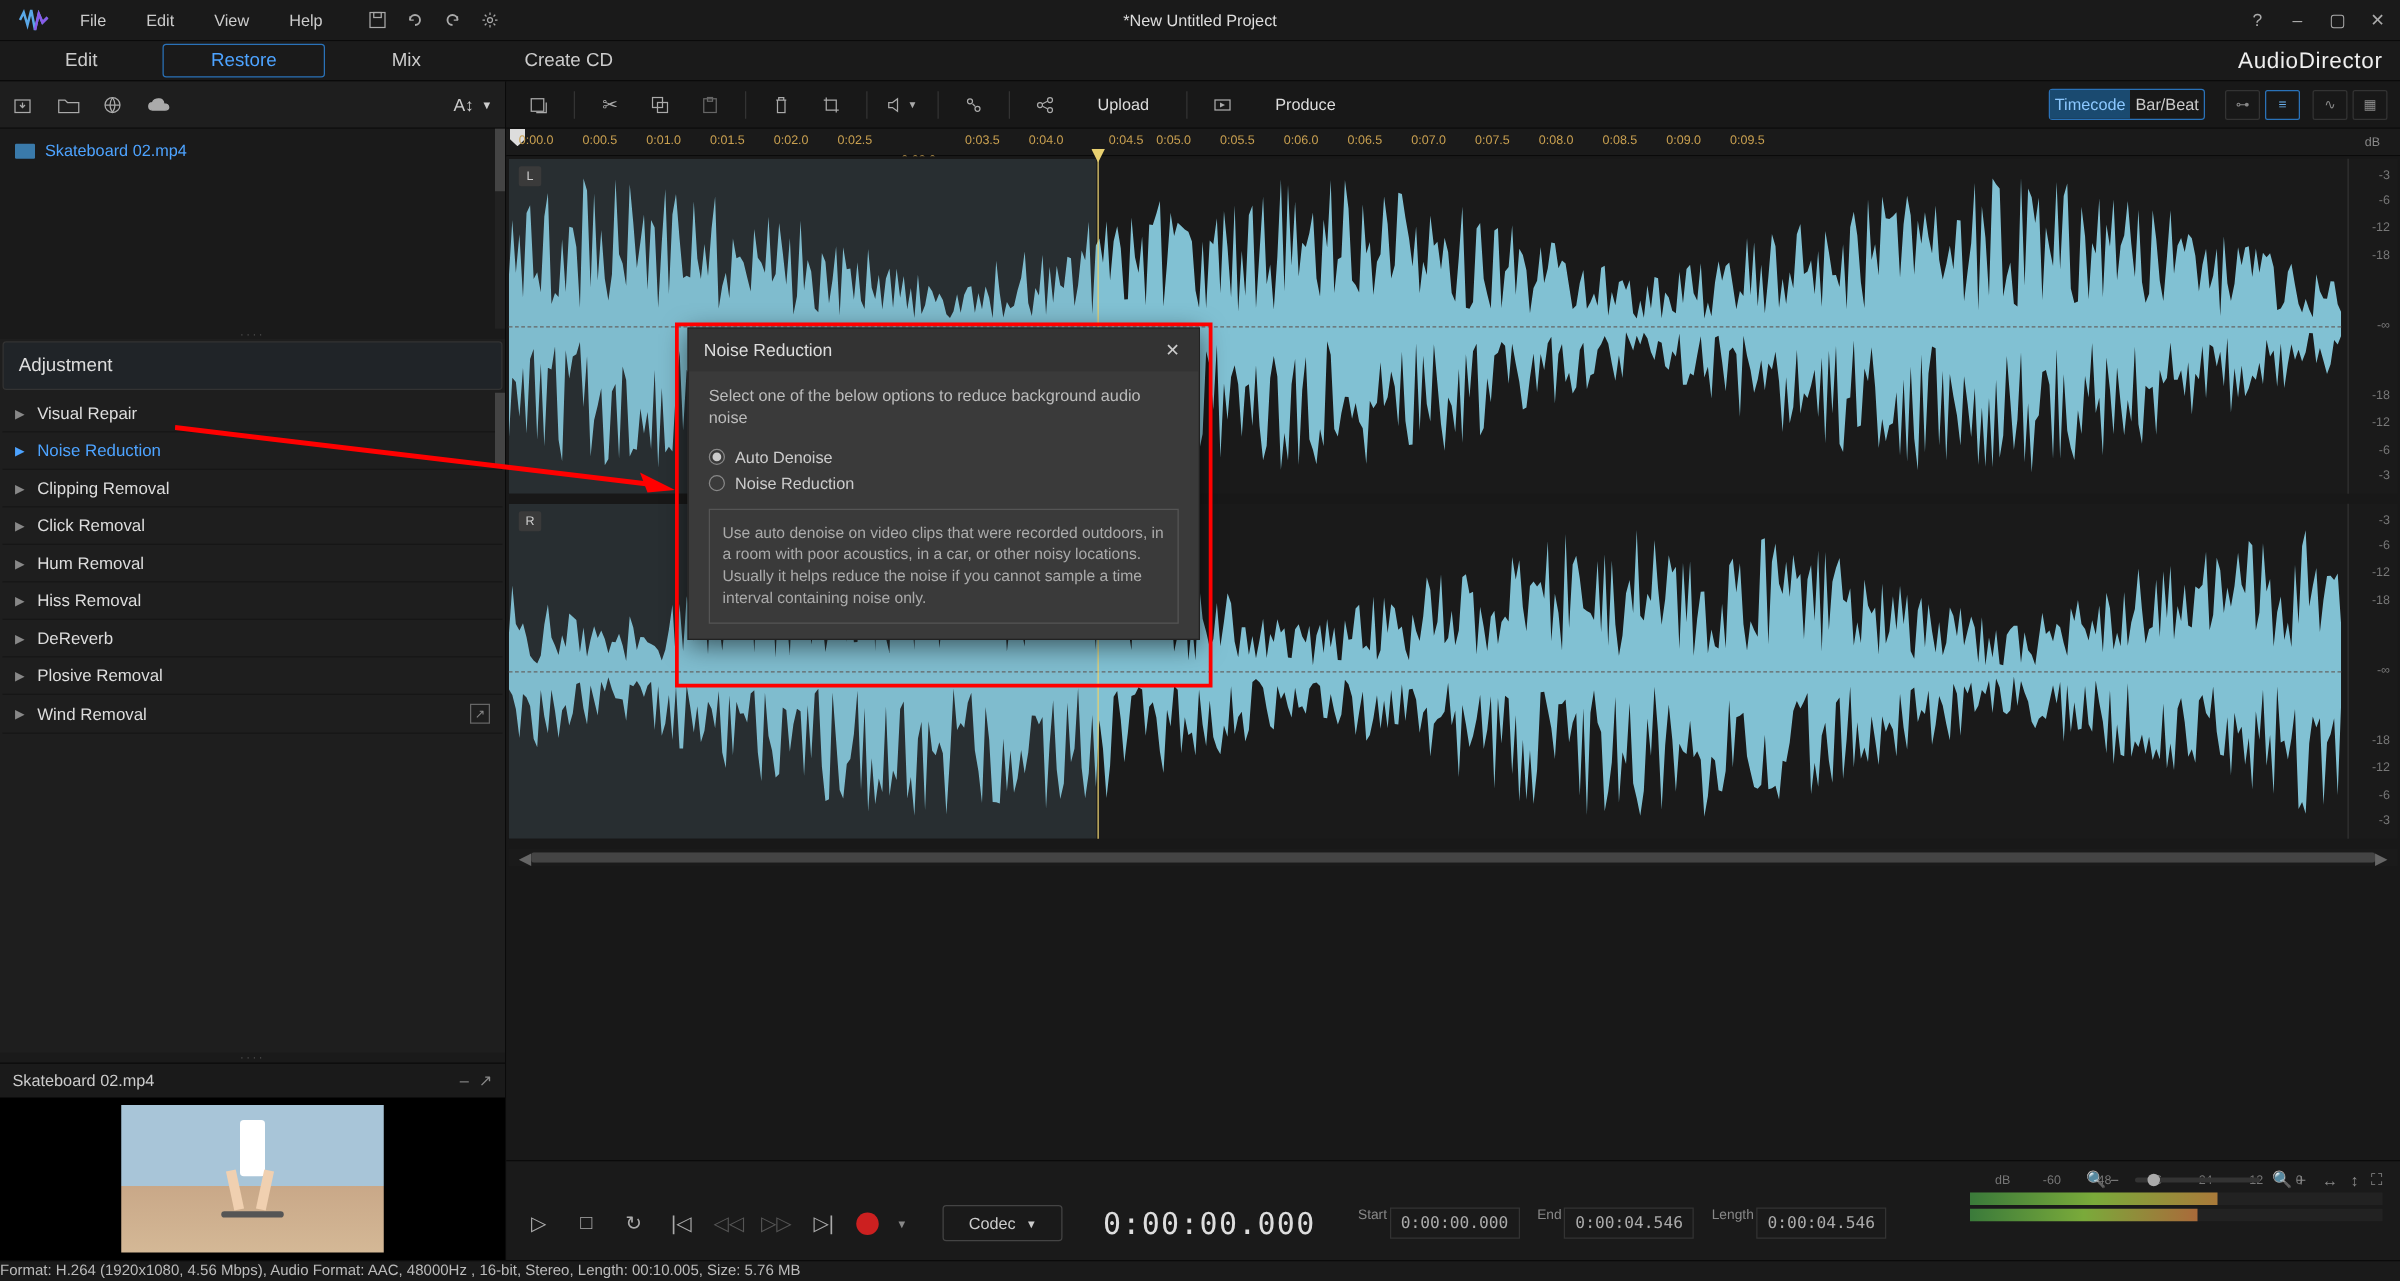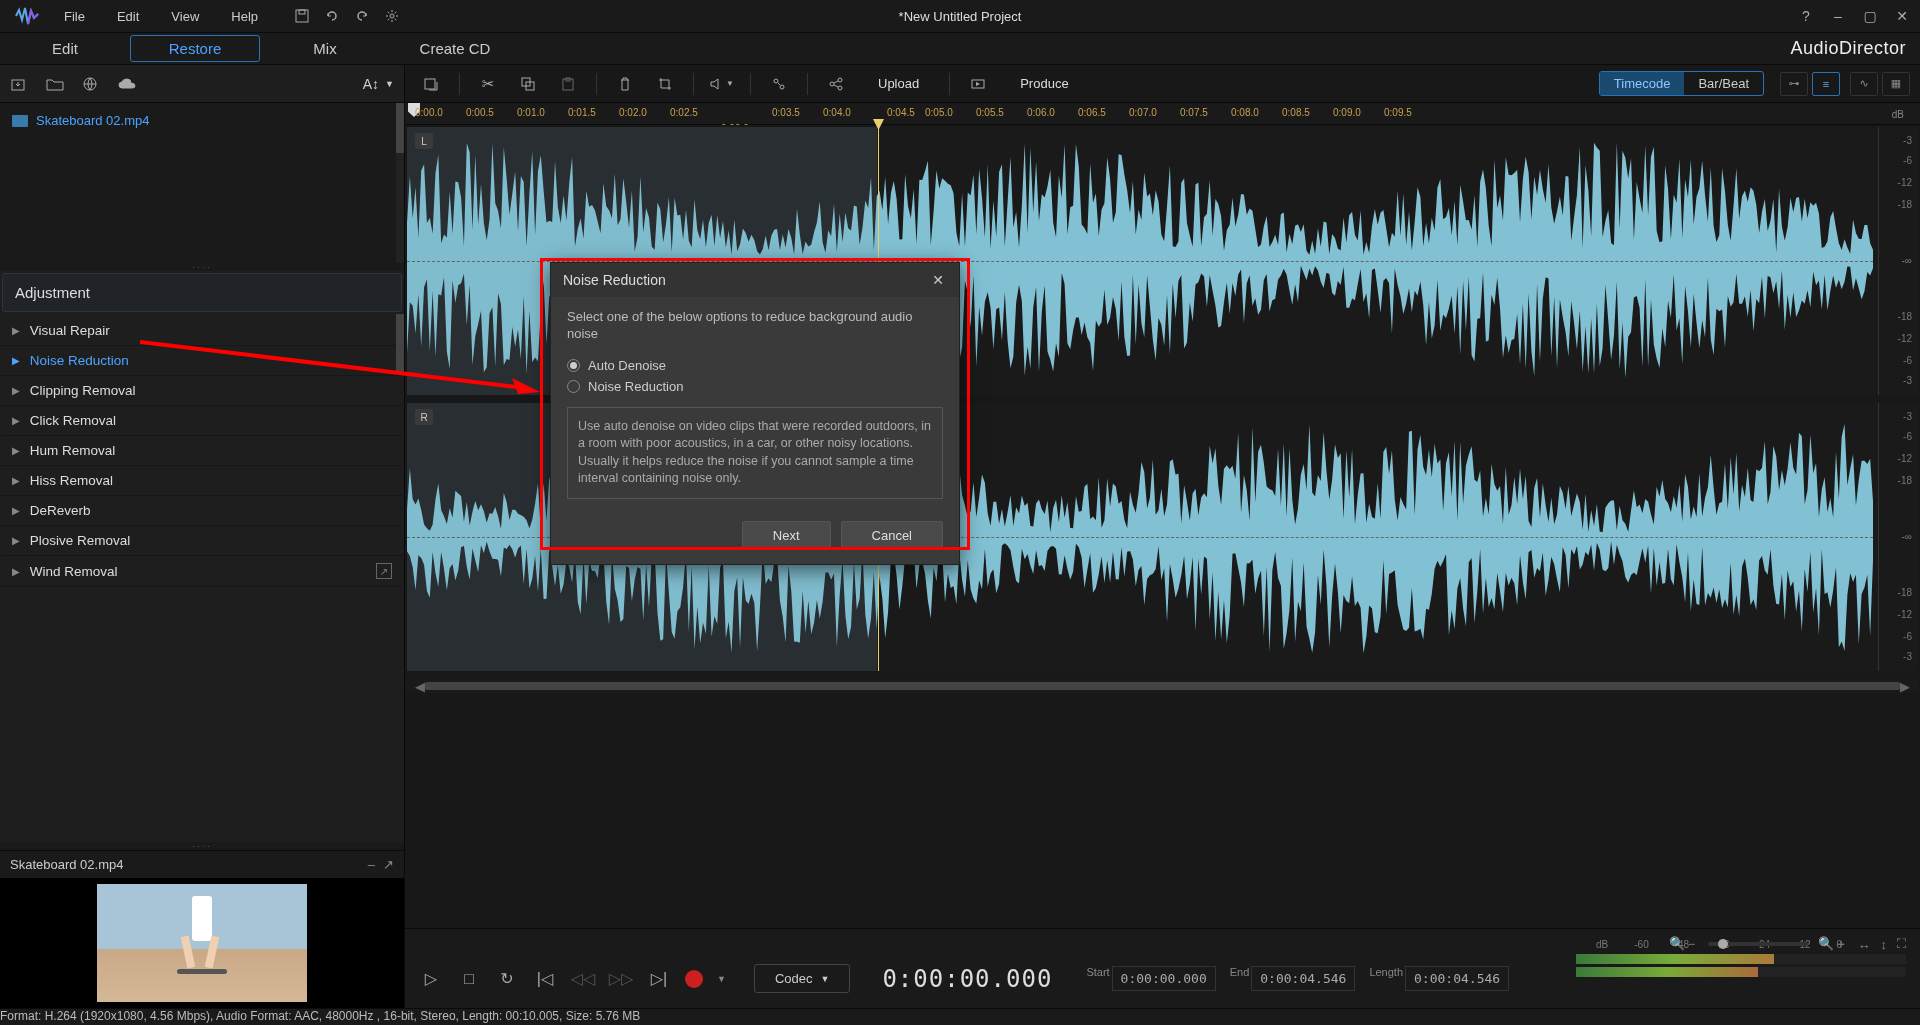--- a/index.html
+++ b/index.html
@@ -58,21 +58,21 @@
   .skater-leg2 { position:absolute; left:36px; top:40px; width:8px; height:32px; background:#f0d0b0; transform:rotate(12deg);}
   .board { position:absolute; left:5px; bottom:2px; width:50px; height:5px; background:#555; border-radius:3px;}
 
   
   .right-panel { flex: 1; display: flex; flex-direction: column; background: #181818; }
   .right-toolbar { height: 38px; display: flex; align-items: center; padding: 0 10px; gap: 8px; border-bottom: 1px solid #0a0a0a; }
   .tool-btn { width: 32px; height: 28px; display: flex; align-items: center; justify-content: center; color: #aaa; cursor: pointer; border-radius: 3px; font-size:15px;}
   .tool-sep { width: 1px; height: 22px; background: #333; margin: 0 4px; }
   .upload-btn, .produce-btn { padding: 4px 18px; color: #ddd; cursor: pointer; font-size: 13px; }
   .timecode-group { margin-left: auto; display: flex; border: 1px solid #2a72b8; border-radius: 3px; }
-  .tc-btn { padding: 4px 14px; font-size: 13px; cursor: pointer; }
+  .tc-btn { padding: 4px 4px; font-size: 13px; cursor: pointer; }
   .tc-btn.active { background: #1a4a70; color: #8cc8ff; }
   .view-mode-btns { display: flex; gap: 4px; margin-left: 8px; }
   .vm-btn { width: 28px; height: 24px; border: 1px solid #333; border-radius: 2px; display:flex; align-items:center; justify-content:center; cursor:pointer; color:#888; font-size:11px;}
   .vm-btn.active { border-color: #2a72b8; color:#6ab0ee;}
 
   
   .ruler { height: 22px; background: #1a1a1a; display: flex; position: relative; padding-left: 8px; border-bottom:1px solid #0a0a0a;}
   .ruler-tick { position: absolute; font-size: 10px; color: #c9a050; top: 4px; }
   .ruler-marker { position:absolute; top:0; width:12px; height:14px; background:#ddd; left:3px; clip-path: polygon(0 0, 100% 0, 100% 60%, 50% 100%, 0 60%);}
   
@@ -529,22 +529,18 @@
     <div class="radio-opt">
       <div class="radio checked"></div>
       <span>Auto Denoise</span>
     </div>
     <div class="radio-opt">
       <div class="radio"></div>
       <span>Noise Reduction</span>
     </div>
     <div class="desc-box">Use auto denoise on video clips that were recorded outdoors, in a room with poor acoustics, in a car, or other noisy locations. Usually it helps reduce the noise if you cannot sample a time interval containing noise only.</div>
   </div>
-  <div class="dialog-buttons">
-    <div class="dlg-btn">Next</div>
-    <div class="dlg-btn">Cancel</div>
-  </div>
 </div>
 
 <svg class="arrow-annotation" viewBox="0 0 400 60">
   <line x1="0" y1="6" x2="385" y2="52" stroke="#ff0000" stroke-width="4"></line>
   <polygon points="400,56 372,42 378,58" fill="#ff0000"></polygon>
 </svg>
 
 </body></html>

